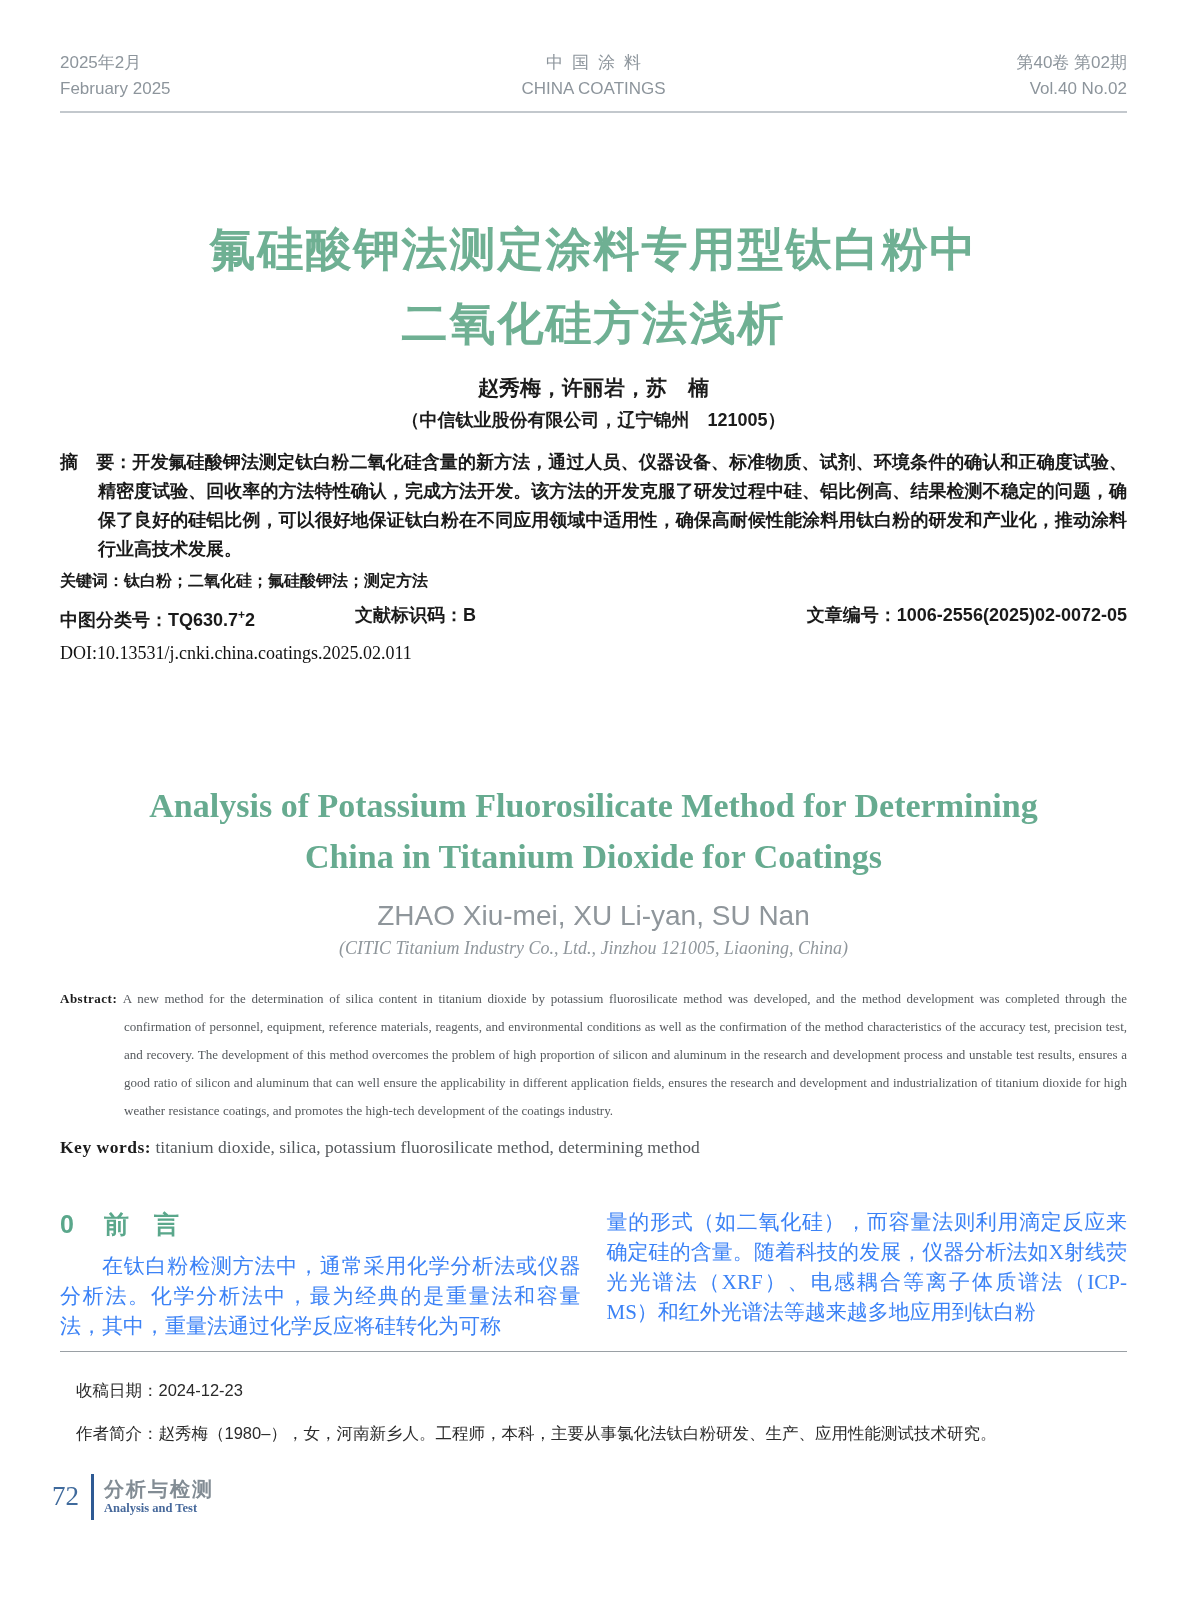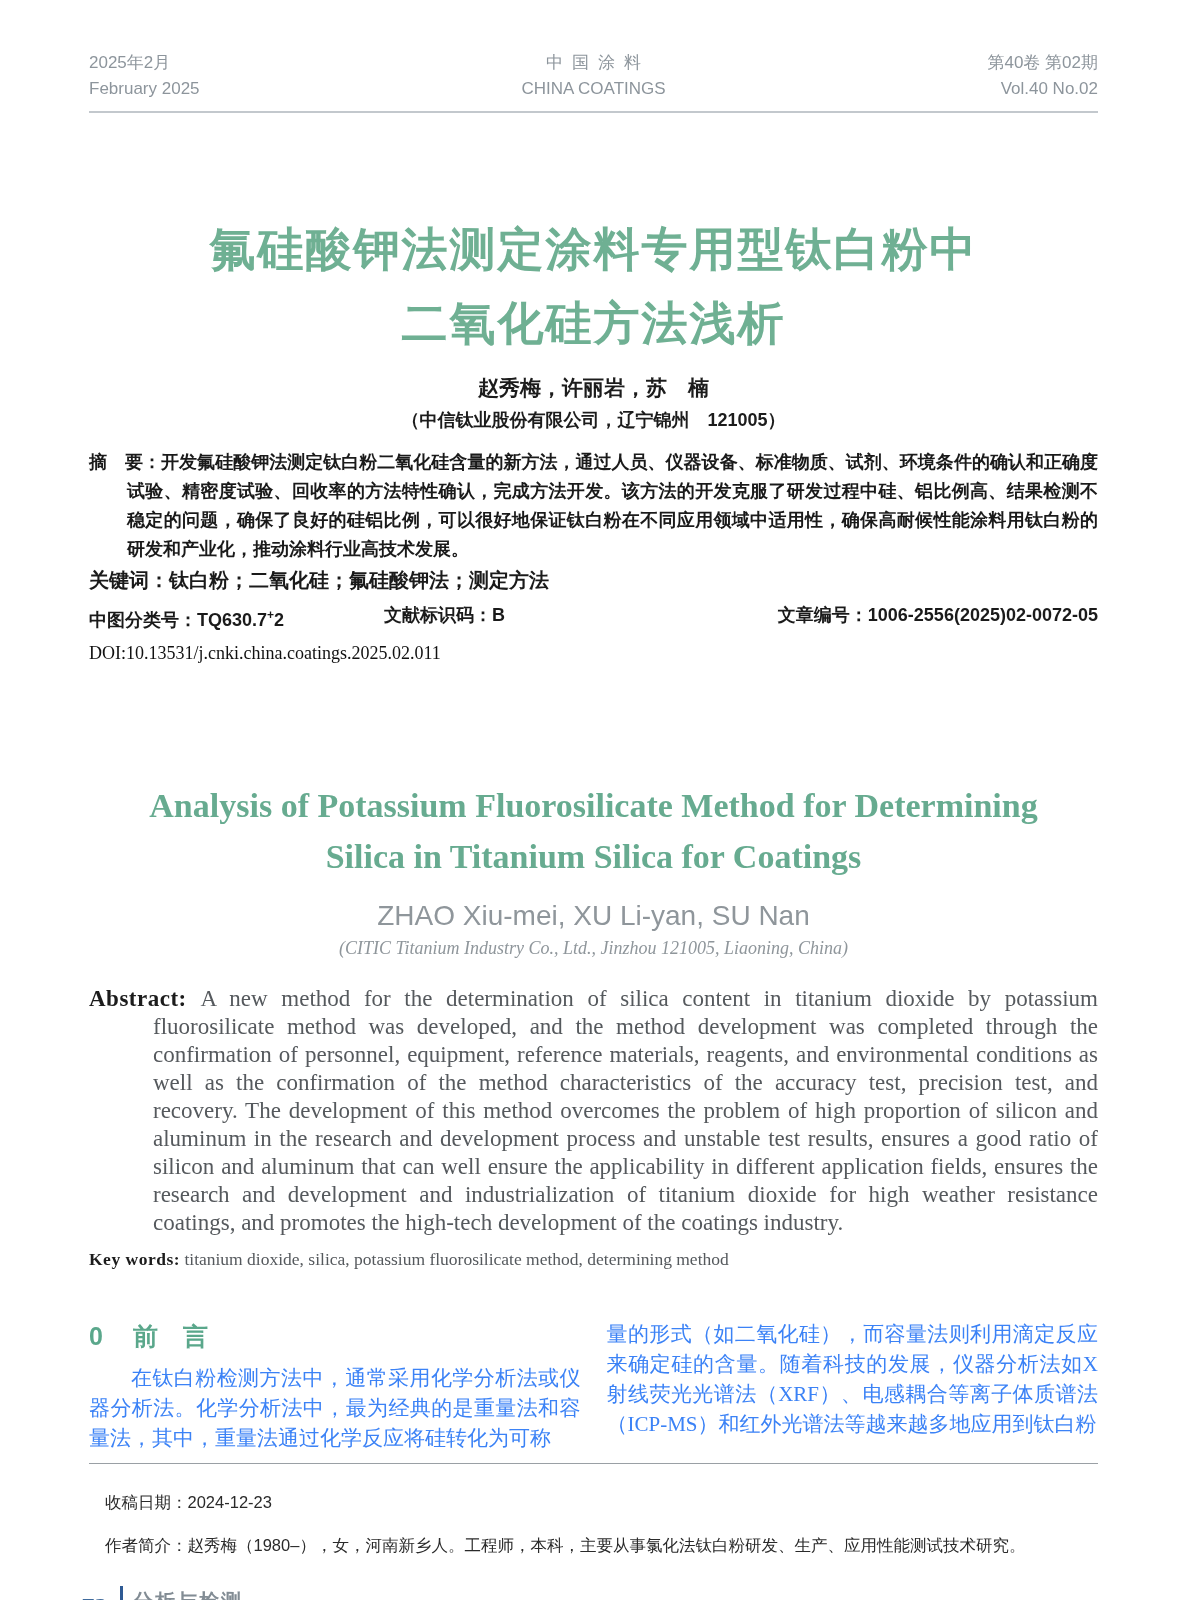--- a/index.html
+++ b/index.html
@@ -4,21 +4,21 @@
 <style>
   html,body { margin:0; padding:0; background:#ffffff; }
   .page {
     position:relative;
     width:1187px; height:1600px;
     margin:0 auto;
     background:#ffffff;
     font-family:"Liberation Sans", sans-serif;
     color:#1e1e1e;
     box-sizing:border-box;
-    padding:0 89px;
+    padding:0 60px;
     overflow:hidden;
   }
   
   .jheader {
     display:flex; justify-content:space-between; align-items:flex-end;
     padding:50px 0 10px;
     border-bottom:2px solid #c3c8cd;
     color:#8d959c; font-size:17px; line-height:1.5; font-weight:500;
   }
   .jh-col.center { text-align:center; }
@@ -26,36 +26,36 @@
   .jh-cn { letter-spacing:9px; padding-left:9px; }
   
   .cn-title { margin:100px 0 0; text-align:center; color:#6fb093;
     font-size:46px; font-weight:bold; line-height:1.6; letter-spacing:2px; }
   .cn-title .line { display:block; }
   .authors-cn { margin-top:14px; text-align:center; font-size:21px; font-weight:bold; color:#1c1c1c; }
   .affil-cn   { margin-top:6px; text-align:center; font-size:18px; font-weight:bold; color:#1c1c1c; }
   
   .abstract-cn { margin:16px 0 0; font-size:18px; line-height:29px; font-weight:bold;
     color:#1a1a1a; text-align:justify; padding-left:38px; text-indent:-38px; }
-  .keywords-cn { margin:2px 0 0; font-size:20px; line-height:29px; font-weight:bold; color:#1a1a1a; }
+  .keywords-cn { margin:2px 0 0; font-size:16px; line-height:29px; font-weight:bold; color:#1a1a1a; }
   .meta-row { display:flex; margin-top:6px; font-size:18px; font-weight:bold; color:#1a1a1a; line-height:29px; }
   .meta-mid   { margin-left:100px; }
   .meta-right { margin-left:auto; }
   .meta-row sup { font-size:12px; }
   .doi { margin-top:8px; font-family:"Liberation Serif", serif; font-weight:normal;
     font-size:18px; color:#111111; }
   
   .en-title { margin:116px 0 0; text-align:center; color:#67ab90;
     font-family:"Liberation Serif", serif; font-weight:bold; font-size:34px; line-height:1.5; }
   .en-title .line { display:block; }
   .authors-en { margin-top:18px; text-align:center; color:#8f969b; font-size:28px; }
   .affil-en { margin-top:6px; text-align:center; color:#8f969b;
     font-family:"Liberation Serif", serif; font-style:italic; font-size:18px; }
   .abstract-en { margin:26px 0 8px; font-family:"Liberation Serif", serif;
-    font-size:23px; line-height:28px; color:#55595d; text-align:justify;
+    font-size:13px; line-height:28px; color:#55595d; text-align:justify;
     padding-left:64px; text-indent:-64px; }
   .lbl-en { color:#1c1c1c; font-weight:bold; letter-spacing:0.5px; font-style:normal; }
   .keywords-en { margin:4px 0 0; font-family:"Liberation Serif", serif;
     font-size:17.5px; line-height:28px; color:#55595d; }
   
   .columns { display:flex; gap:26px; margin-top:46px; }
   .col { flex:1; min-width:0; }
   .sec { margin:0 0 10px; color:#5aa78b; font-size:25px; font-weight:bold; line-height:34px; }
   .sec-num { margin-right:30px; }
   .body-cn { margin:0; font-family:"Liberation Serif", serif; font-size:21px;
@@ -108,21 +108,21 @@
   <div class="meta-row">
     <span class="meta-left"><span>中图分类号：</span><span>TQ630.7</span><sup>+</sup><span>2</span></span>
     <span class="meta-mid"><span>文献标识码：</span><span>B</span></span>
     <span class="meta-right"><span>文章编号：</span><span>1006-2556(2025)02-0072-05</span></span>
   </div>
 
   <div class="doi">DOI:10.13531/j.cnki.china.coatings.2025.02.011</div>
 
   <h2 class="en-title">
     <span class="line">Analysis of Potassium Fluorosilicate Method for Determining</span>
-    <span class="line">Silica in Titanium Silica for Coatings</span>
+    <span class="line">China in Titanium Dioxide for Coatings</span>
   </h2>
 
   <div class="authors-en">ZHAO Xiu-mei, XU Li-yan, SU Nan</div>
   <div class="affil-en">(CITIC Titanium Industry Co., Ltd., Jinzhou 121005, Liaoning, China)</div>
 
   <p class="abstract-en"><b class="lbl-en">Abstract:</b>&nbsp;<span>A new method for the determination of silica content in titanium dioxide by potassium fluorosilicate method was developed, and the method development was completed through the confirmation of personnel, equipment, reference materials, reagents, and environmental conditions as well as the confirmation of the method characteristics of the accuracy test, precision test, and recovery. The development of this method overcomes the problem of high proportion of silicon and aluminum in the research and development process and unstable test results, ensures a good ratio of silicon and aluminum that can well ensure the applicability in different application fields, ensures the research and development and industrialization of titanium dioxide for high weather resistance coatings, and promotes the high-tech development of the coatings industry.</span></p>
 
   <p class="keywords-en"><b class="lbl-en">Key words:</b>&nbsp;<span>titanium dioxide, silica, potassium fluorosilicate method, determining method</span></p>
 
   <div class="columns">

